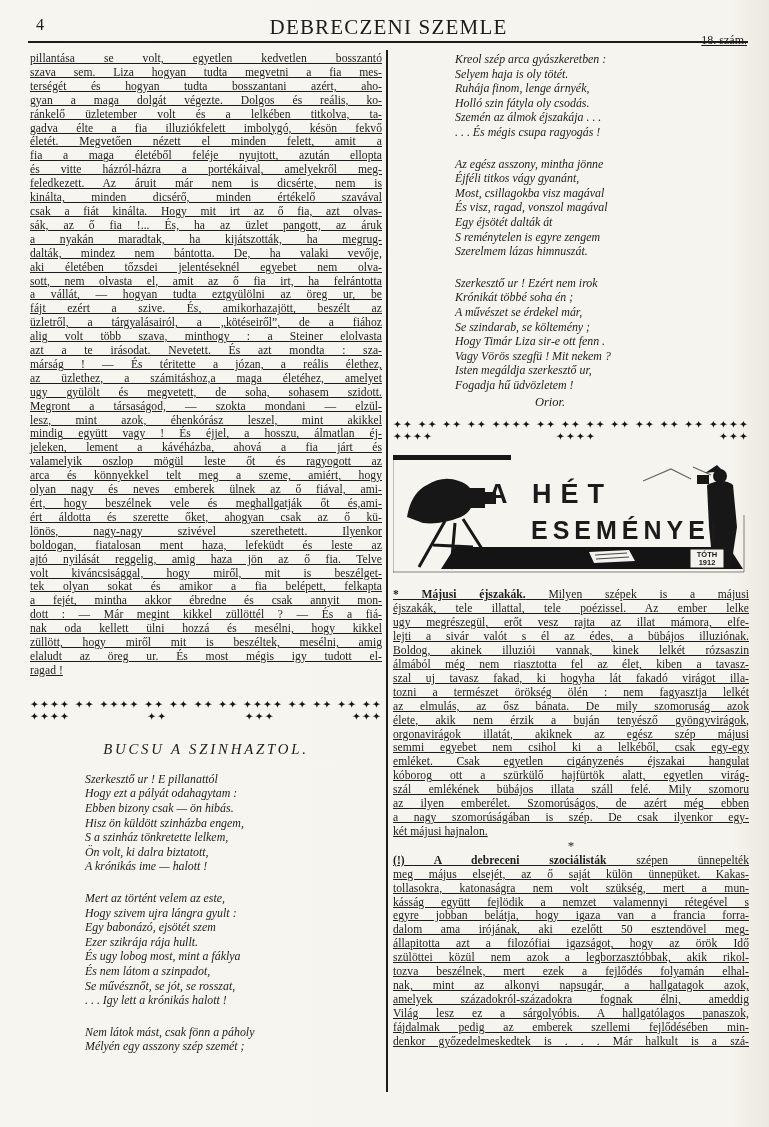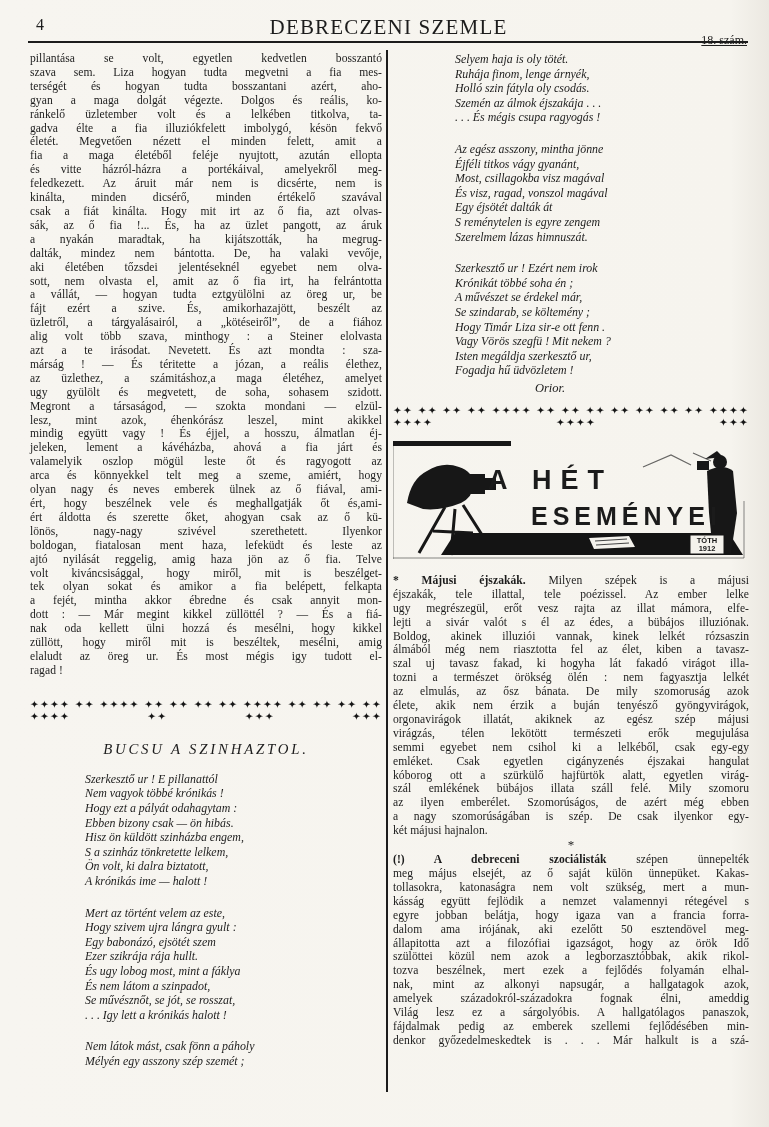--- a/index.html
+++ b/index.html
@@ -17,21 +17,21 @@
   .hdr .issue  { position:absolute; right:0; top:20px; font-size:12px;text-decoration:underline; }
   .hdr-rule { position:absolute; top:41px; left:28px; right:21px; height:2.4px; background:#1c1c1c; }
 
   
   .cols { position:absolute; top:48px; left:30px; right:20px; bottom:0; display:flex; }
   .col-l { width:352px; padding-top:4px; }
   .vrule { width:2px; background:#1c1c1c; margin:2px 3px 35px 4px; }
   .col-r { flex:1; padding:4px 0 0 2px; }
 
   
-  .prose { font-size:11.6px; line-height:13.9px; letter-spacing:0.05px; }
+  .prose { font-size:11.6px; line-height:13.9px; letter-spacing:0.05px;text-decoration:underline; }
   .jline { text-align:justify; text-align-last:justify; }
   .lline { text-align:left; }
   .lead-b { font-weight:bold; }
 
   
   .poem { font-style:italic; font-size:11.9px; line-height:14.6px; }
   .poem-l { padding-left:55px; }
   .poem-r { padding-left:62px; }
   .stanza { margin-bottom:17px; }
   .stanza:last-child { margin-bottom:0; }
@@ -115,21 +115,20 @@
         </div>
       <div class="prose lline">ragad !</div>
 
       <div class="divider">✦✦✦✦ ✦✦ ✦✦✦✦ ✦✦ ✦✦ ✦✦ ✦✦ ✦✦✦✦ ✦✦ ✦✦ ✦✦ ✦✦ ✦✦✦✦ ✦✦ ✦✦✦ ✦✦✦</div>
 
       <h2 class="poem-title">BUCSU A SZINHAZTOL.</h2>
 
       <div class="poem poem-l">
         <div class="stanza">
             <div class="pline">Szerkesztő ur ! E pillanattól</div>
-            <div class="pline">Nem vagyok többé krónikás !</div>
             <div class="pline">Hogy ezt a pályát odahagytam :</div>
             <div class="pline">Ebben bizony csak — ön hibás.</div>
             <div class="pline">Hisz ön küldött szinházba engem,</div>
             <div class="pline">S a szinház tönkretette lelkem,</div>
             <div class="pline">Ön volt, ki dalra biztatott,</div>
             <div class="pline">A krónikás ime — halott !</div>
           </div>
         <div class="stanza">
             <div class="pline">Mert az történt velem az este,</div>
             <div class="pline">Hogy szivem ujra lángra gyult :</div>
@@ -146,20 +145,21 @@
           </div>
       </div>
     </div>
 
     <div class="vrule"></div>
 
     <div class="col-r">
 
       <div class="poem poem-r">
         <div class="stanza">
+            <div class="pline">Kreol szép arca gyászkeretben :</div>
             <div class="pline">Selyem haja is oly tötét.</div>
             <div class="pline">Ruhája finom, lenge árnyék,</div>
             <div class="pline">Holló szin fátyla oly csodás.</div>
             <div class="pline">Szemén az álmok éjszakája . . .</div>
             <div class="pline">. . . És mégis csupa ragyogás !</div>
           </div>
         <div class="stanza">
             <div class="pline">Az egész asszony, mintha jönne</div>
             <div class="pline">Éjféli titkos vágy gyanánt,</div>
             <div class="pline">Most, csillagokba visz magával</div>
@@ -223,21 +223,20 @@
             <div class="jline">éjszakák, tele illattal, tele poézissel. Az ember lelke</div>
             <div class="jline">ugy megrészegül, erőt vesz rajta az illat mámora, elfe-</div>
             <div class="jline">lejti a sivár valót s él az édes, a bübájos illuziónak.</div>
             <div class="jline">Boldog, akinek illuziói vannak, kinek lelkét rózsaszin</div>
             <div class="jline">álmából még nem riasztotta fel az élet, kiben a tavasz-</div>
             <div class="jline">szal uj tavasz fakad, ki hogyha lát fakadó virágot illa-</div>
             <div class="jline">tozni a természet örökség ölén : nem fagyasztja lelkét</div>
             <div class="jline">az elmulás, az ősz bánata. De mily szomoruság azok</div>
             <div class="jline">élete, akik nem érzik a buján tenyésző gyöngyvirágok,</div>
             <div class="jline">orgonavirágok illatát, akiknek az egész szép májusi</div>
-            <div class="jline">virágzás, télen lekötött természeti erők megujulása</div>
             <div class="jline">semmi egyebet nem csihol ki a lelkéből, csak egy-egy</div>
             <div class="jline">emléket. Csak egyetlen cigányzenés éjszakai hangulat</div>
             <div class="jline">kóborog ott a szürkülő hajfürtök alatt, egyetlen virág-</div>
             <div class="jline">szál emlékének bübájos illata száll felé. Mily szomoru</div>
             <div class="jline">az ilyen emberélet. Szomorúságos, de azért még ebben</div>
             <div class="jline">a nagy szomorúságában is szép. De csak ilyenkor egy-</div>
           </div>
         <div class="lline">két májusi hajnalon.</div>
       </div>
 

